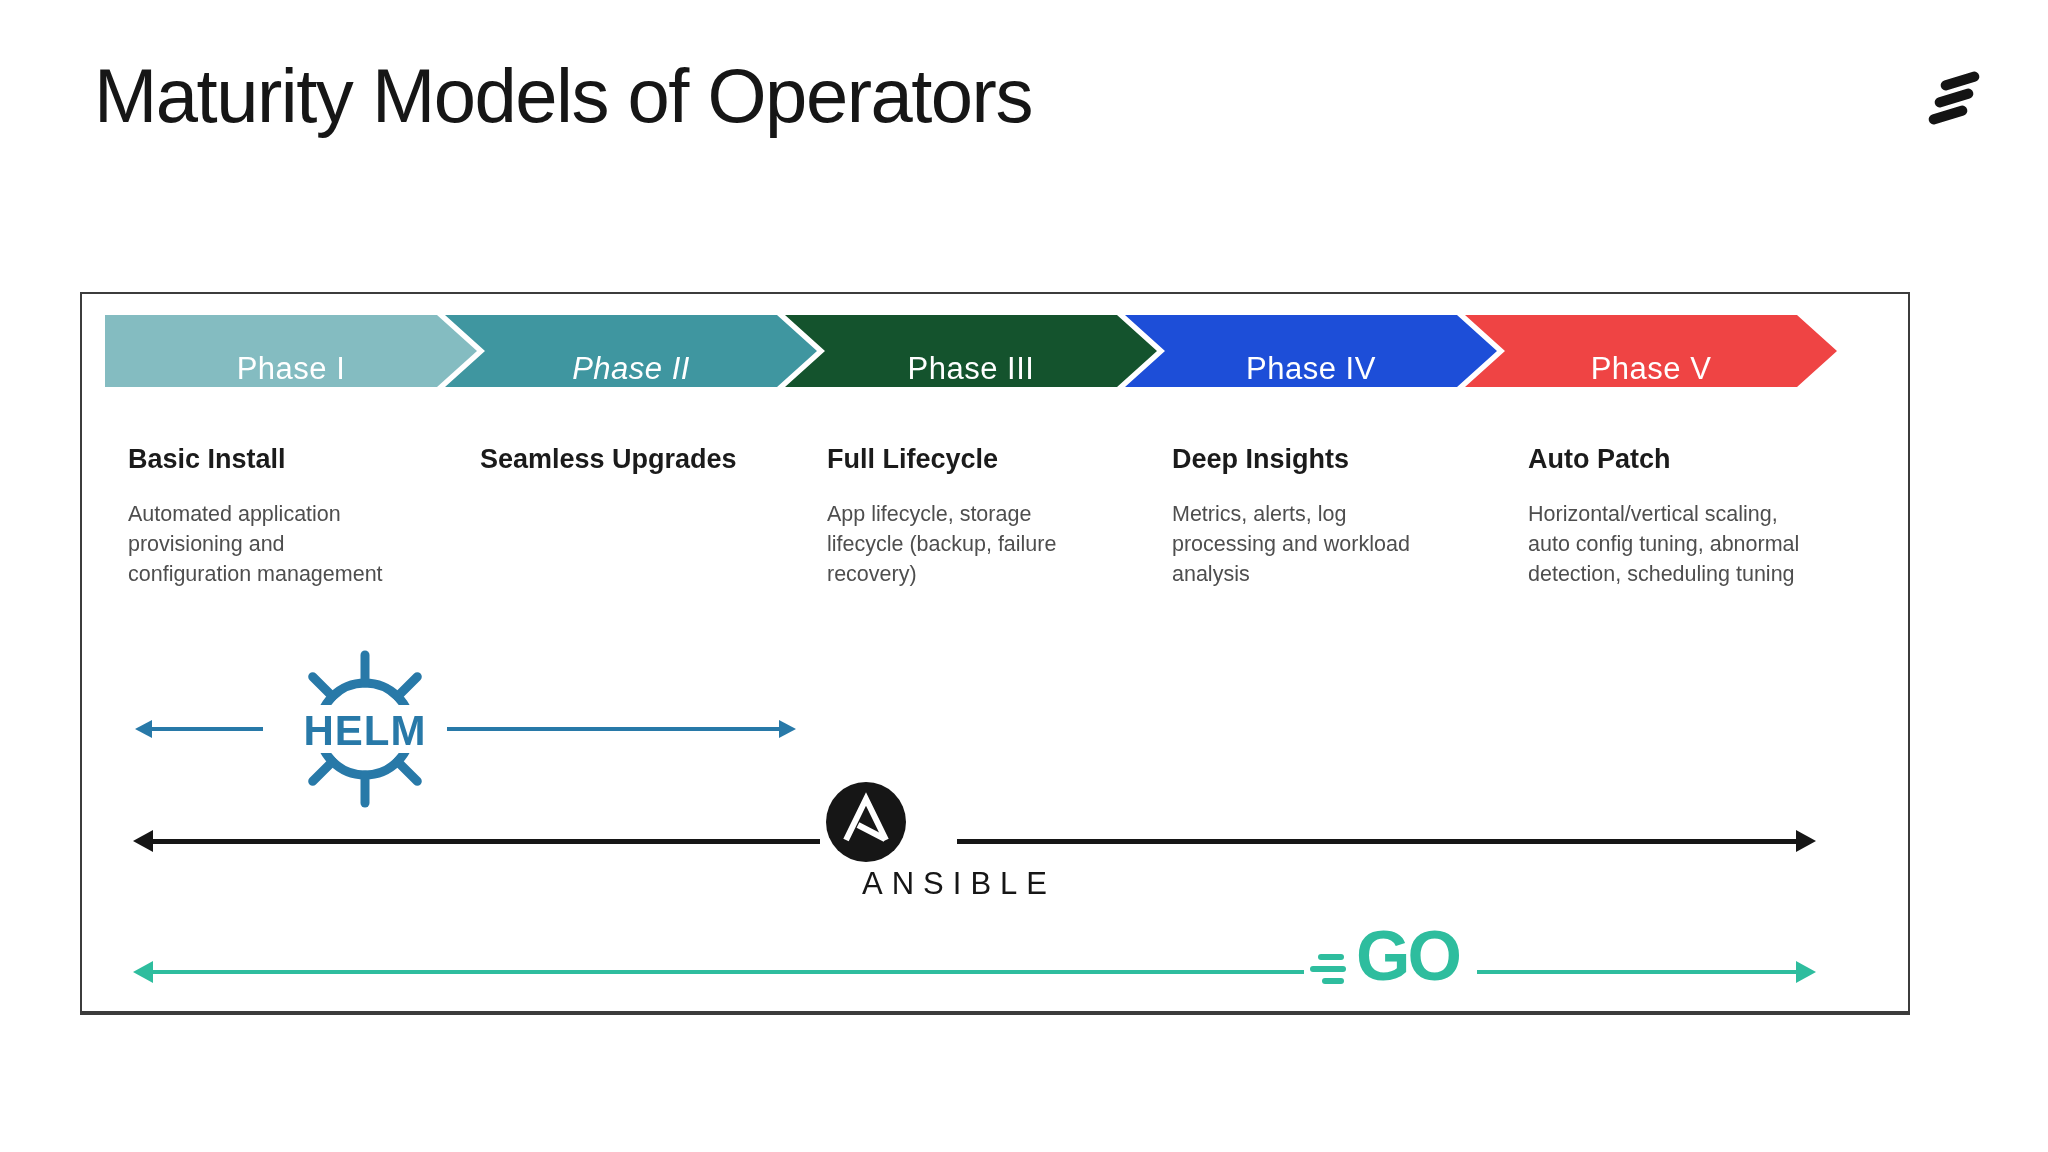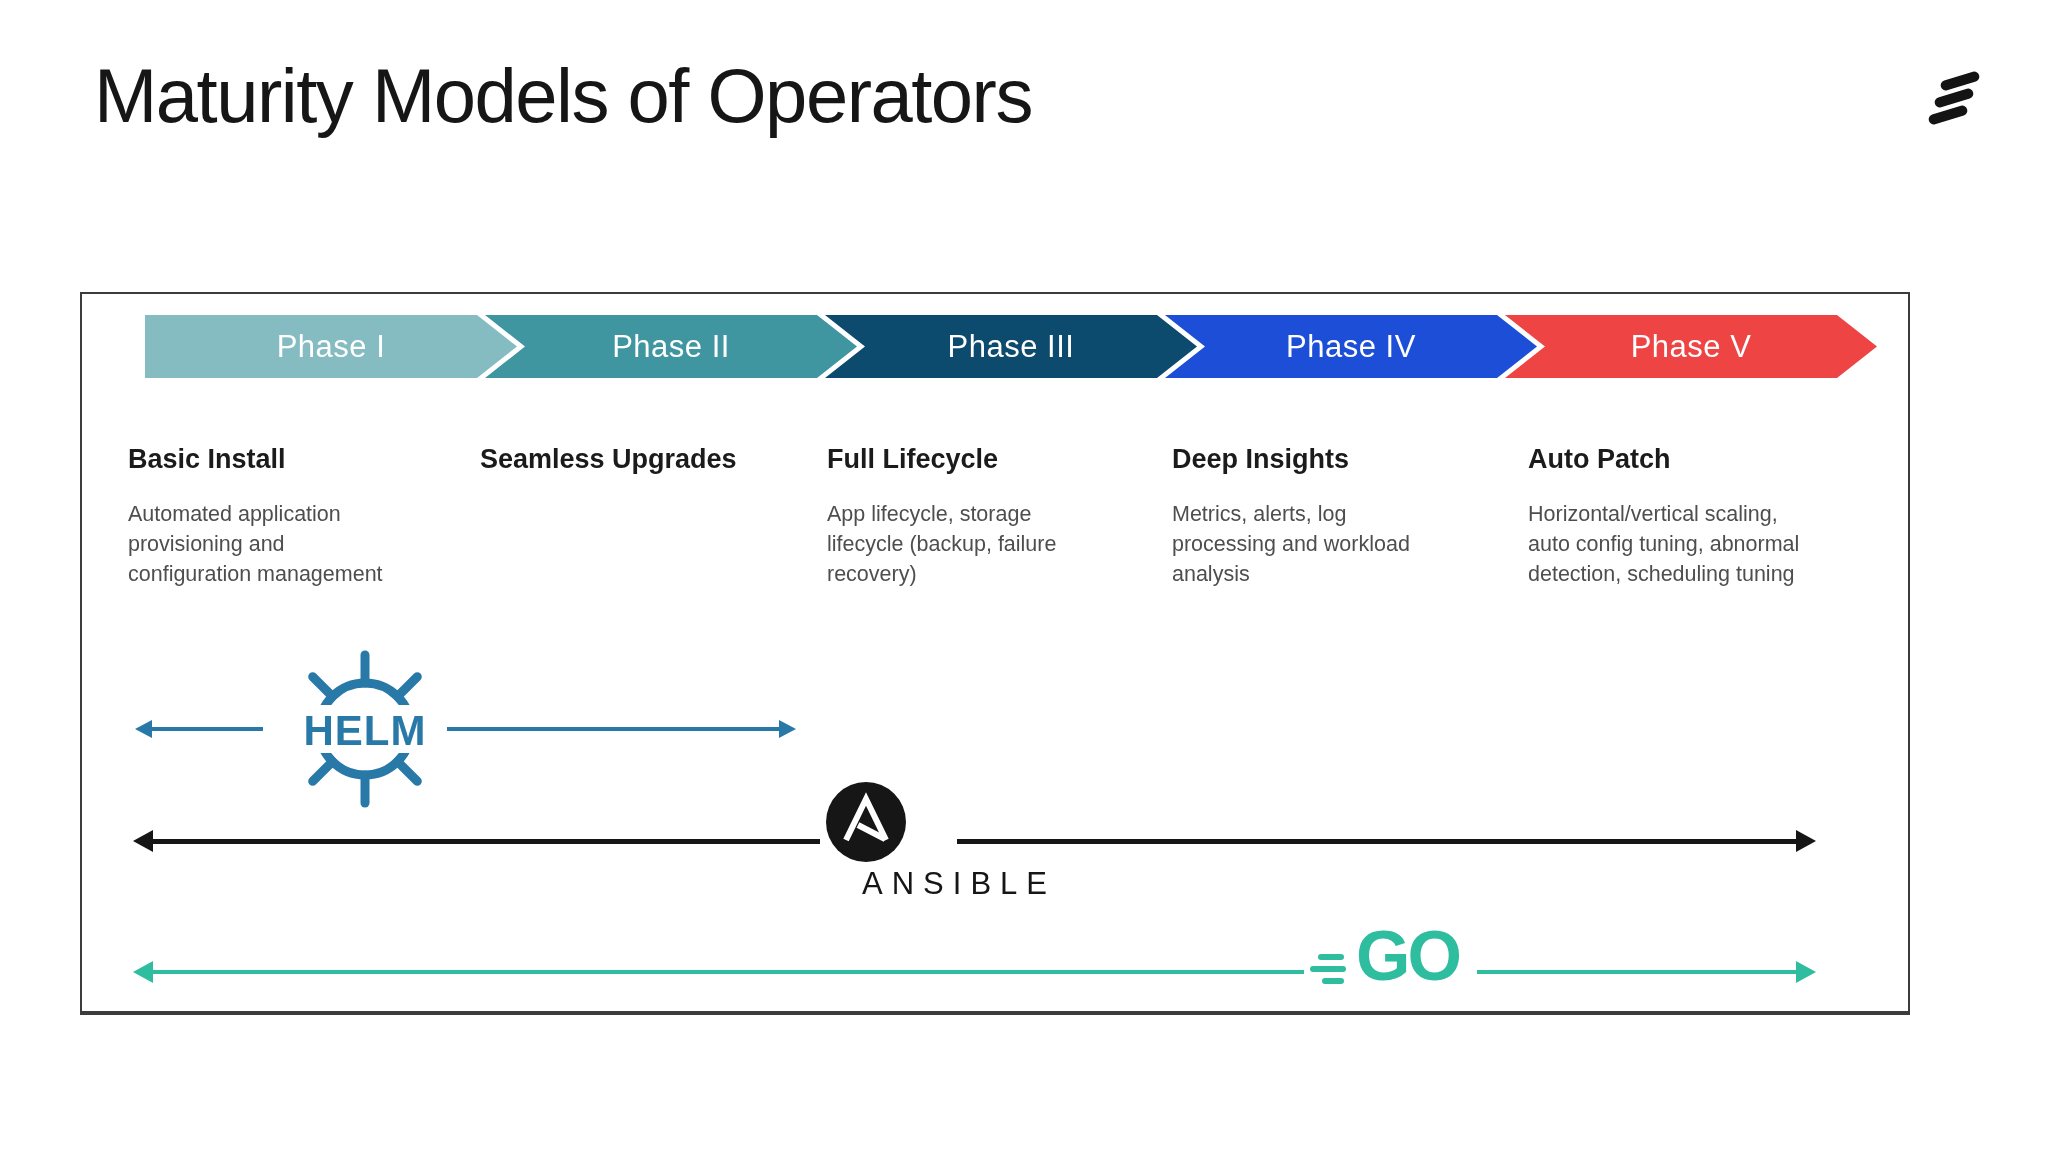--- a/index.html
+++ b/index.html
@@ -16,24 +16,24 @@
            transform:rotate(-17deg);}
   .brand i:nth-child(1){left:12px;top:4px;}
   .brand i:nth-child(2){left:6px;top:21px;}
   .brand i:nth-child(3){left:0px;top:38px;}
 
   
   .box{position:absolute;left:80px;top:292px;width:1826px;height:717px;
        border:2px solid #3c3c3c;border-bottom-width:4px;background:#fff;}
 
   
-  .chev{position:absolute;top:21px;height:63px;width:372px;display:flex;
-        align-items:center;justify-content:center;color:#ffffff;font-size:31px;
+  .chev{position:absolute;top:21px;height:72px;width:372px;display:flex;
+        align-items:flex-end;justify-content:center;color:#ffffff;font-size:31px;
         font-weight:500;letter-spacing:.5px;
-        clip-path:polygon(0 0,332px 0,372px 50%,332px 100%,0 100%,40px 50%);margin-left:40px;}
+        clip-path:polygon(0 0,332px 0,372px 50%,332px 100%,0 100%,40px 50%);}
   .chev.first{clip-path:polygon(0 0,332px 0,372px 50%,332px 100%,0 100%);}
   .chev span{padding-right:26px;padding-left:26px;}
   .c0{left:23px;} .c1{left:363px;} .c2{left:703px;} .c3{left:1043px;} .c4{left:1383px;}
 
   
   .col{position:absolute;top:150px;width:336px;}
   .col h3{margin:0 0 24px 0;font-size:27px;font-weight:700;color:#1b1b1b;}
   .col p{margin:0;font-size:21.5px;line-height:30px;color:#4e4e4e;white-space:pre-line;}
   .k0{left:46px;} .k1{left:398px;} .k2{left:745px;} .k3{left:1090px;} .k4{left:1446px;}
 
@@ -73,24 +73,24 @@
     <i></i>
     <i></i>
     <i></i>
   </div>
 
   <div class="box">
 
     <div class="chev first c0" style="background: rgb(132, 188, 193);">
       <span>Phase I</span>
     </div>
-    <div class="chev c1" style="background: rgb(63, 150, 160);">
+    <div class="chev c1" style="background: rgb(63, 150, 160); font-style: italic;">
       <span>Phase II</span>
     </div>
-    <div class="chev c2" style="background: #0c4a6e;">
+    <div class="chev c2" style="background: #14532d;">
       <span>Phase III</span>
     </div>
     <div class="chev c3" style="background: #1d4ed8;">
       <span>Phase IV</span>
     </div>
     <div class="chev c4" style="background: #ef4444;">
       <span>Phase V</span>
     </div>
 
     <div class="col k0">

